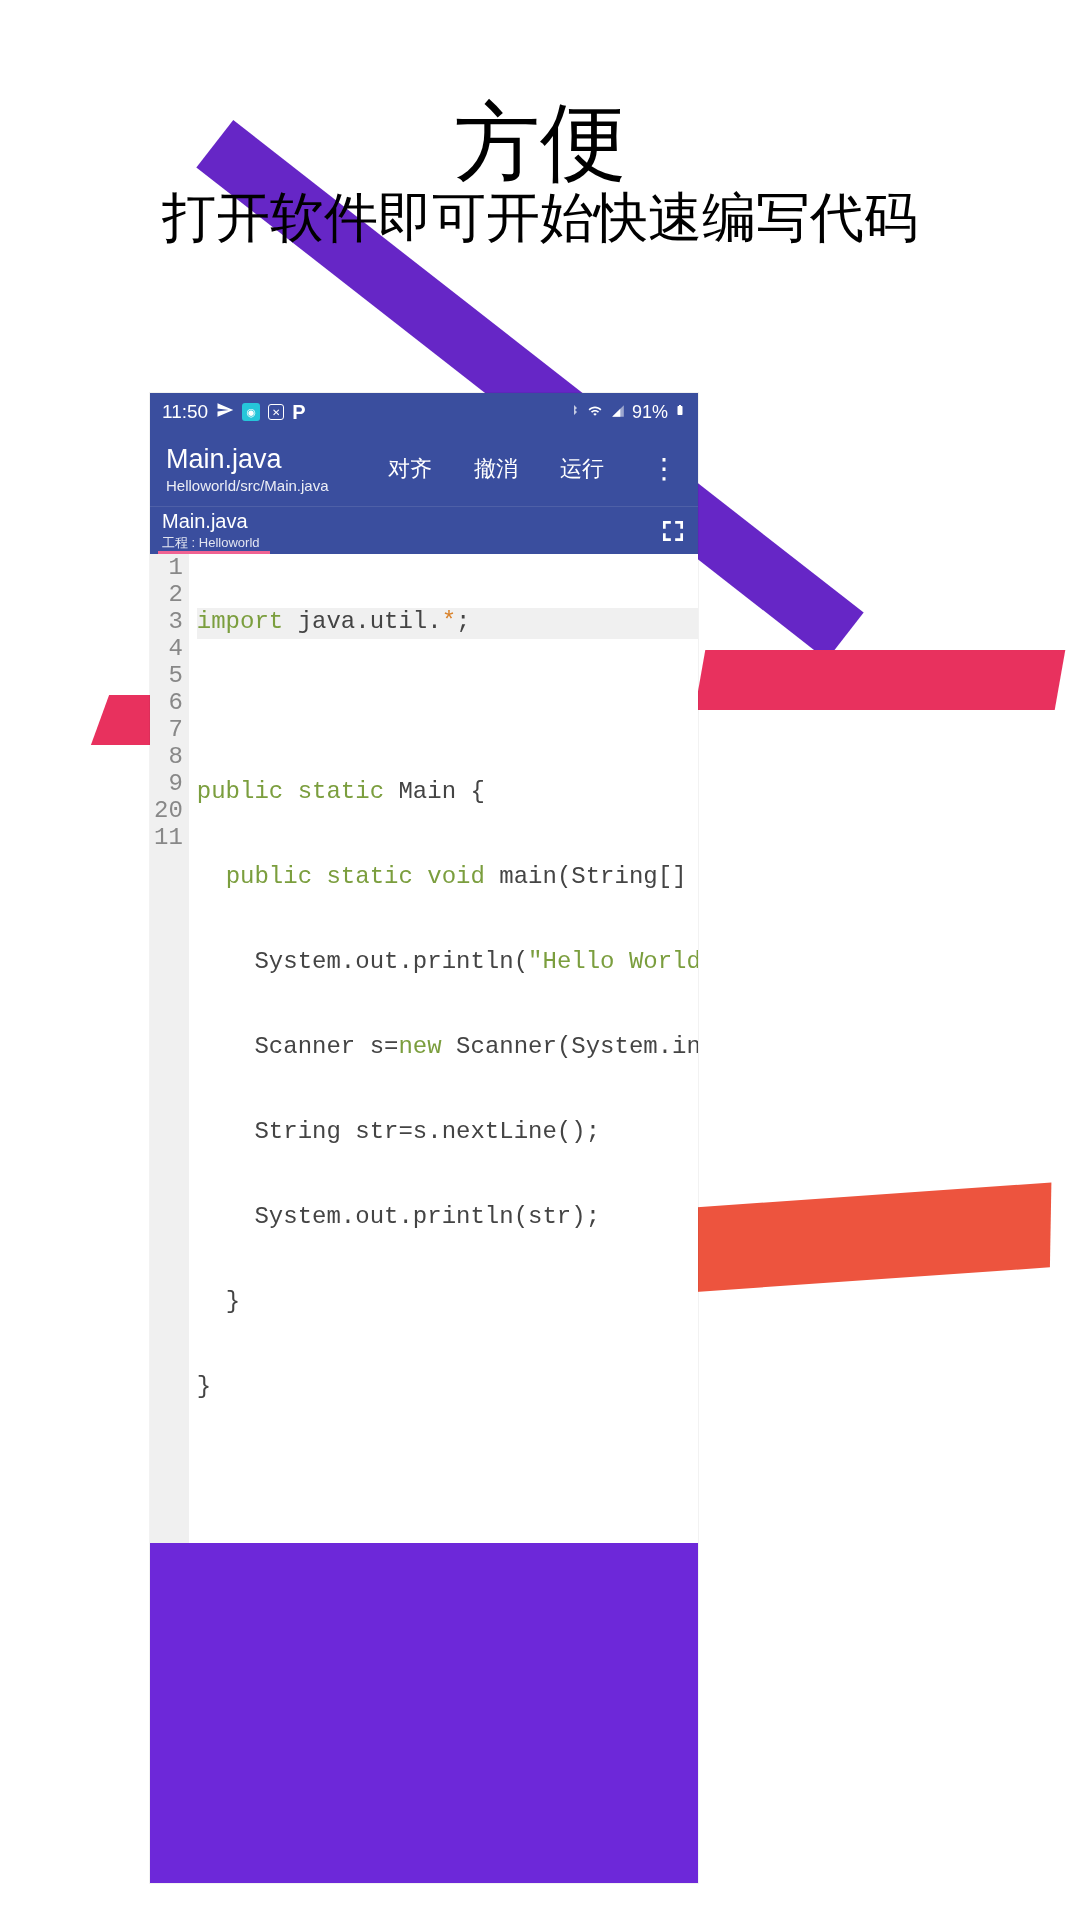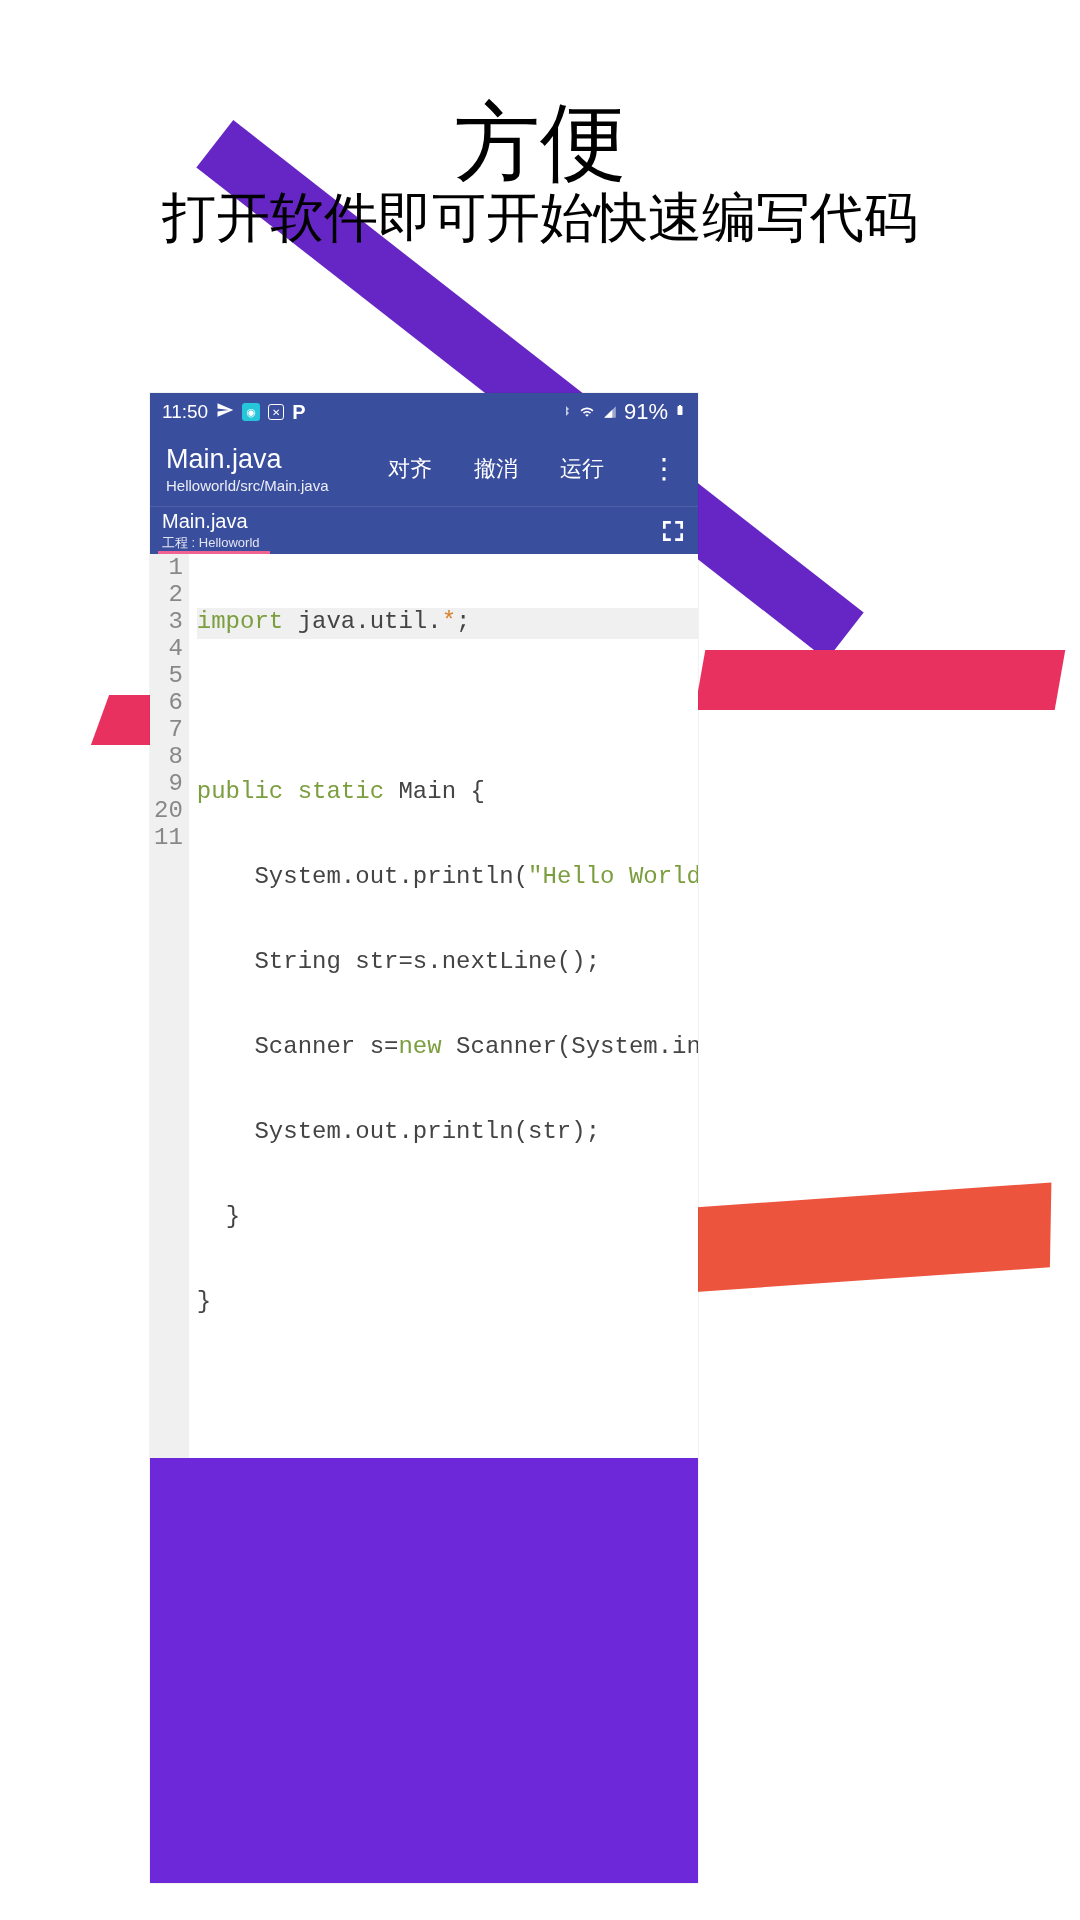--- a/index.html
+++ b/index.html
@@ -95,23 +95,23 @@
       color: #fff;
       font-size: 19px;
     }
     .status-left {
       display: flex;
       align-items: center;
       gap: 8px;
     }
     .status-right {
       display: flex;
-      align-items: flex-end;
+      align-items: center;
       gap: 6px;
-      font-size: 22px;
+      font-size: 18px;
     }
     .app-bar {
       background: #3a4e9e;
       height: 75px;
       display: flex;
       align-items: center;
       justify-content: space-between;
       padding: 0 16px;
       color: #fff;
     }
@@ -310,22 +310,23 @@
       <div class="gutter-line">7</div>
       <div class="gutter-line">8</div>
       <div class="gutter-line">9</div>
       <div class="gutter-line">20</div>
       <div class="gutter-line">11</div>
     </div>
     <div class="code-content">
       <div class="code-line current"><span class="kw">import</span> <span class="pkg">java.util.</span><span class="op">*</span><span class="txt">;</span></div>
       <div class="code-line"></div>
       <div class="code-line"><span class="kw">public</span> <span class="kw">static</span> <span class="txt">Main {</span></div>
+      <div class="code-line">  <span class="kw">public</span> <span class="kw">static</span> <span class="kw">void</span> <span class="txt">main(String[]</span></div>
       <div class="code-line">    <span class="txt">System.out.println(</span><span class="str2">"Hello World</span></div>
+      <div class="code-line">    <span class="txt">Scanner s=</span><span class="kw">new</span> <span class="txt">Scanner(System.in</span></div>
       <div class="code-line">    <span class="txt">String str=s.nextLine();</span></div>
-      <div class="code-line">    <span class="txt">Scanner s=</span><span class="kw">new</span> <span class="txt">Scanner(System.in</span></div>
       <div class="code-line">    <span class="txt">System.out.println(str);</span></div>
       <div class="code-line">  <span class="txt">}</span></div>
       <div class="code-line"><span class="txt">}</span></div>
       <div class="code-line"></div>
     </div>
   </div>
 </div>
 
 </body></html>

